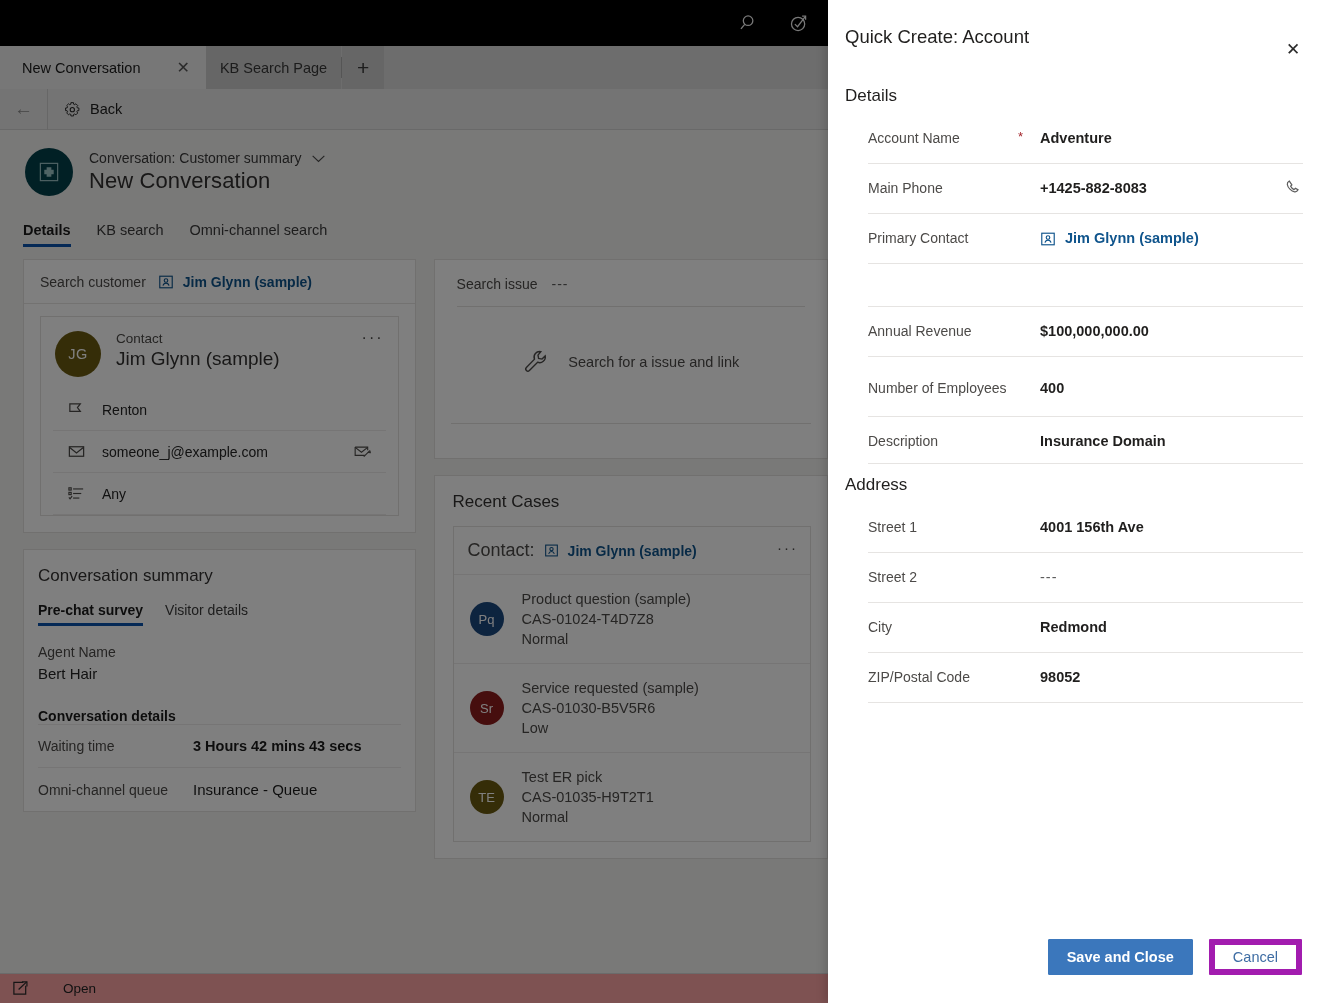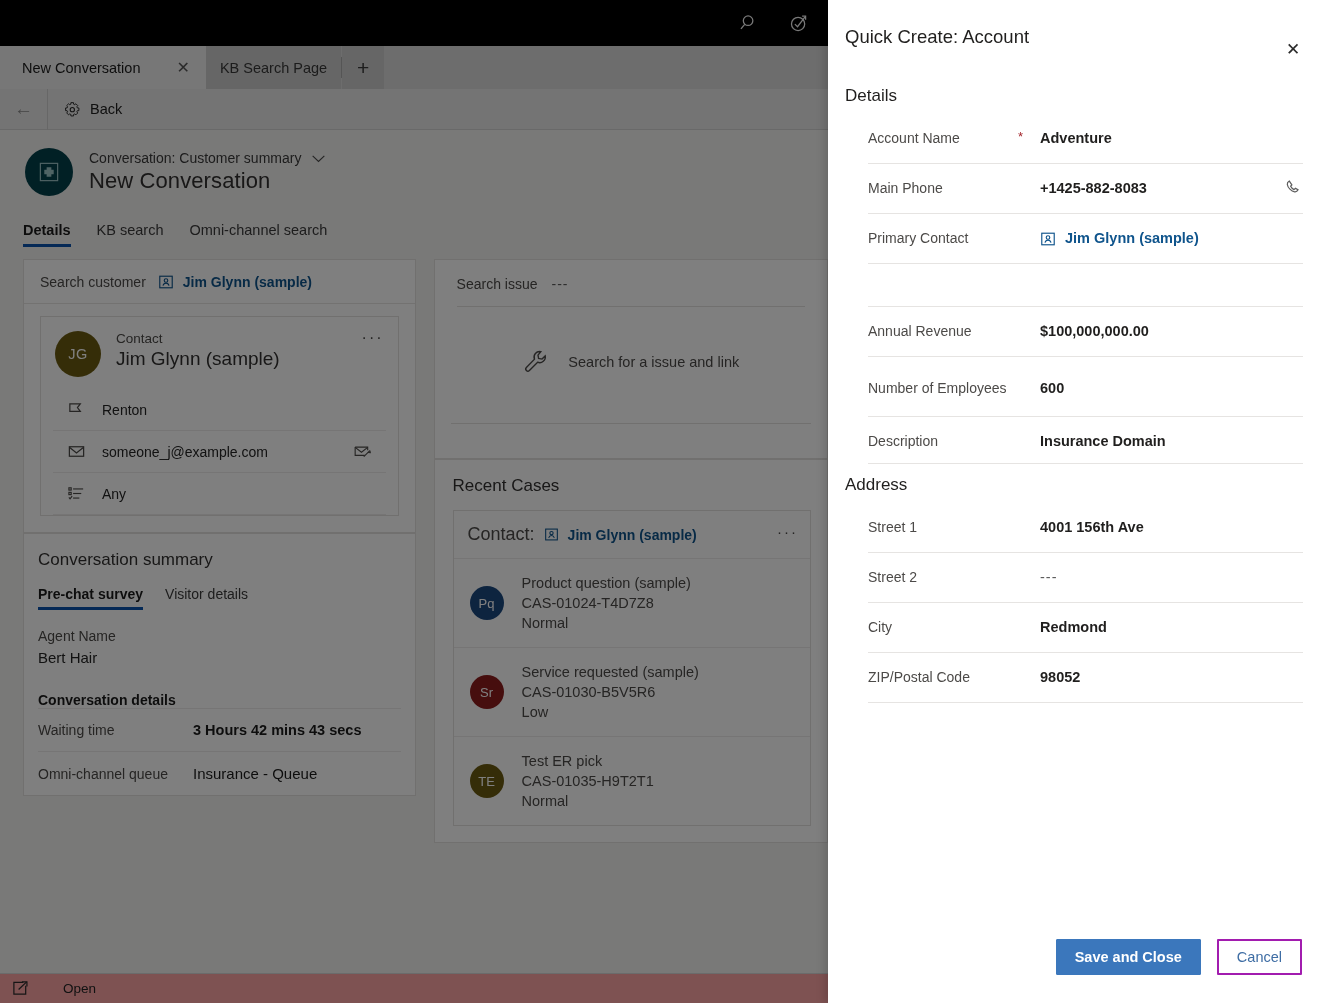--- a/index.html
+++ b/index.html
@@ -84,21 +84,21 @@
   .subtabs { display: flex; gap: 26px; padding: 26px 0 0 23px; }
   .subtab { font-size: 14.5px; color: #3b3b3b; padding-bottom: 9px; position: relative; }
   .subtab.active { font-weight: 700; color: #1b1b1b; }
   .subtab.active::after {
     content: ""; position: absolute; left: 0; right: 0; bottom: 0;
     height: 3px; background: #0b53ad;
   }
 
   
   .columns { display: flex; gap: 18px; padding: 12px 0 0 23px; }
-  .col { display: flex; flex-direction: column; gap: 0; }
+  .col { display: flex; flex-direction: column; gap: 16px; }
   .col-left { width: 418px; }
   .col-mid { width: 420px; }
 
   .card { background: #ffffff; border: 1px solid #e2e0de; }
 
   
   .lookup-row { display: flex; align-items: center; gap: 12px; padding: 14px 16px 13px 16px; border-bottom: 1px solid #e6e4e2; }
   .lookup-label { font-size: 14px; color: #4c4a48; }
   .lookup-val { display: flex; align-items: center; gap: 9px; font-size: 14px; color: #0f548c; font-weight: 700; }
 
@@ -213,21 +213,21 @@
 
   .panel-foot {
     display: flex; justify-content: flex-end; gap: 16px;
     padding: 0 26px 28px 0;
   }
   .btn {
     font-family: "Liberation Sans", sans-serif; font-size: 14.5px;
     padding: 0 18px; height: 36px; cursor: pointer; border-radius: 1px;
   }
   .btn-primary { background: #3b77bc; color: #ffffff; border: 1px solid #3b77bc; font-weight: 700; }
-  .btn-secondary { background: #ffffff; color: #3e6da4; border: 2px solid #a21caf; }
+  .btn-secondary { background: #ffffff; color: #3e6da4; border: 6px solid #a21caf; }
 
   svg { display: block; }
 </style>
 </head>
 <body>
 
 <div id="root">
 
   <div id="app-behind">
     <div id="app-inner">
@@ -527,21 +527,21 @@
 
       <div class="frow">
         <span class="fl">Annual Revenue</span>
         <span class="req"></span>
         <span class="fv">$100,000,000.00</span>
       </div>
 
       <div class="frow tall">
         <span class="fl">Number of Employees</span>
         <span class="req"></span>
-        <span class="fv">600</span>
+        <span class="fv">400</span>
       </div>
 
       <div class="frow" style="min-height:40px;">
         <span class="fl">Description</span>
         <span class="req"></span>
         <span class="fv">Insurance Domain</span>
       </div>
 
       <div class="section-head addr">Address</div>
 

